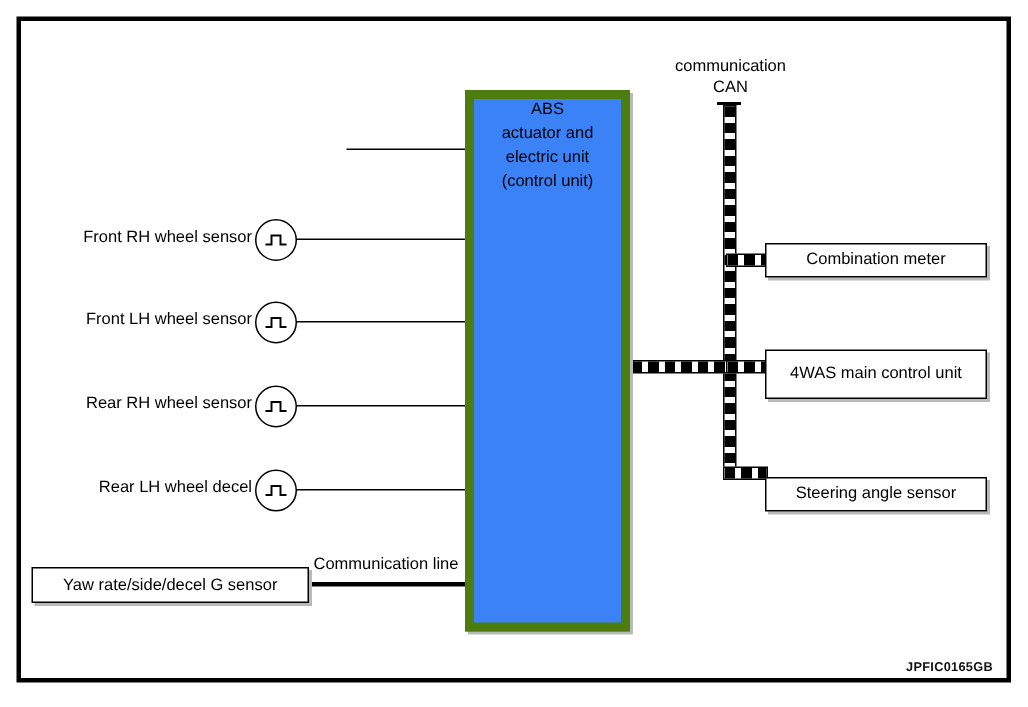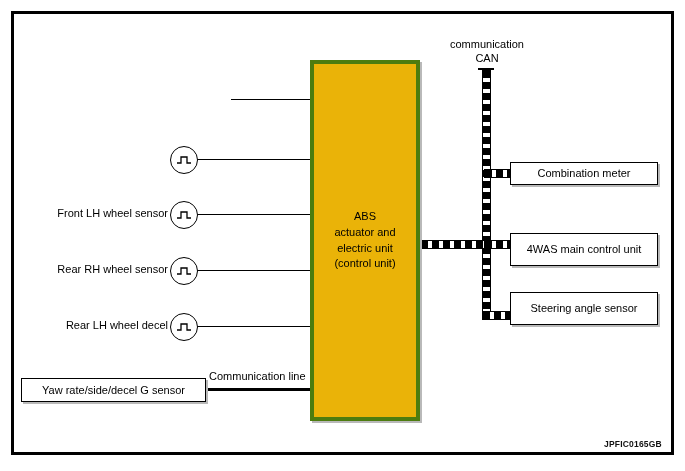--- a/index.html
+++ b/index.html
@@ -30,23 +30,23 @@
   .sensor svg{position:absolute;left:50%;top:50%;
               transform:translate(-50%,-50%);}
 
   
   .lbl{position:absolute;font-size:11px;line-height:1.25;white-space:nowrap;
        z-index:7;}
   .lbl.center{text-align:center;}
   .lbl.right{text-align:right;}
 
   
-  .absblock{position:absolute;box-sizing:border-box;border:4px solid #4d7c0f;
-            background:#eab308;box-shadow:2px 2px 0 0 #b9b9b9;
-            display:flex;align-items:center;justify-content:center;
+  .absblock{position:absolute;box-sizing:border-box;border:6px solid #4d7c0f;
+            background:#3b82f6;box-shadow:2px 2px 0 0 #b9b9b9;
+            display:flex;align-items:flex-start;justify-content:center;
             text-align:center;font-size:11px;line-height:1.45;z-index:6;}
 
   
   .can-v{position:absolute;width:9px;background:#fff;border:1px solid #000;
          box-sizing:border-box;z-index:5;
          background-image:repeating-linear-gradient(
              to bottom,#000 0px,#000 7px,#fff 7px,#fff 11px);}
   .can-h{position:absolute;height:9px;background:#fff;border:1px solid #000;
          box-sizing:border-box;z-index:5;
          background-image:repeating-linear-gradient(
@@ -59,20 +59,21 @@
 </style>
 </head>
 <body>
 
 <div id="canvas">
 
   <div class="frame"></div>
 
   <div class="hline" style="left:231px;top:99px;width:80px;"></div>
 
+  <div class="lbl right" style="left:10px;top:152px;width:158px;">Front RH wheel sensor</div>
   <div class="sensor" style="left:170px;top:146px;">
     <svg width="16" height="12" viewBox="0 0 16 12" aria-hidden="true">
       <polyline points="1,9 5,9 5,3 11,3 11,9 15,9" fill="none" stroke="#000" stroke-width="1.3"></polyline>
     </svg>
   </div>
   <div class="hline" style="left:196px;top:159px;width:115px;"></div>
 
   <div class="lbl right" style="left:10px;top:207px;width:158px;">Front LH wheel sensor</div>
   <div class="sensor" style="left:170px;top:201px;">
     <svg width="16" height="12" viewBox="0 0 16 12" aria-hidden="true">
@@ -127,19 +128,19 @@
   <div class="box shadow" style="left:510px;top:162px;width:148px;height:23px;">
     <span>Combination meter</span>
   </div>
 
   <div class="can-h" style="left:484px;top:240px;width:28px;"></div>
   <div class="box shadow" style="left:510px;top:233px;width:148px;height:33px;">
     <span>4WAS main control unit</span>
   </div>
 
   <div class="can-h" style="left:482px;top:311px;width:30px;"></div>
-  <div class="box shadow" style="left:510px;top:292px;width:148px;height:33px;">
+  <div class="box shadow" style="left:510px;top:318px;width:148px;height:23px;">
     <span>Steering angle sensor</span>
   </div>
 
   <div class="refcode" style="left:604px;top:439px;">JPFIC0165GB</div>
 
 </div>
 
 </body></html>

